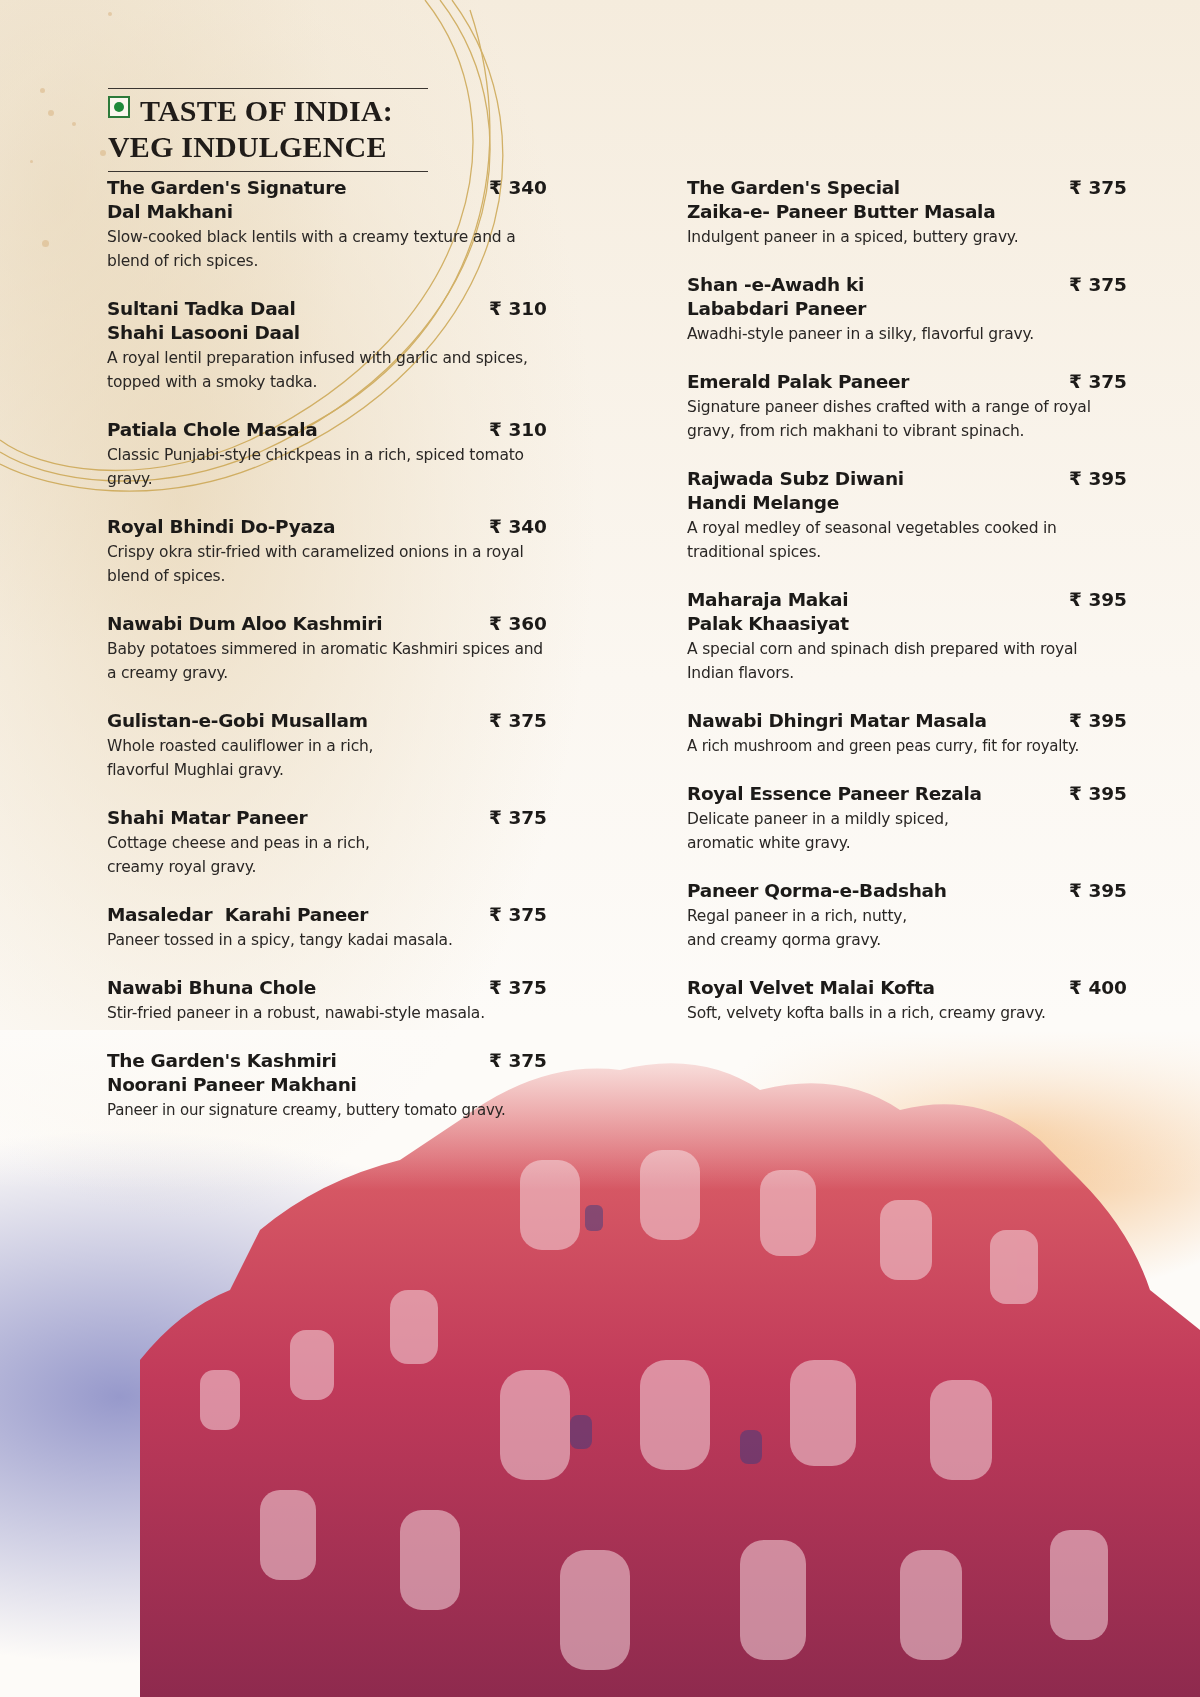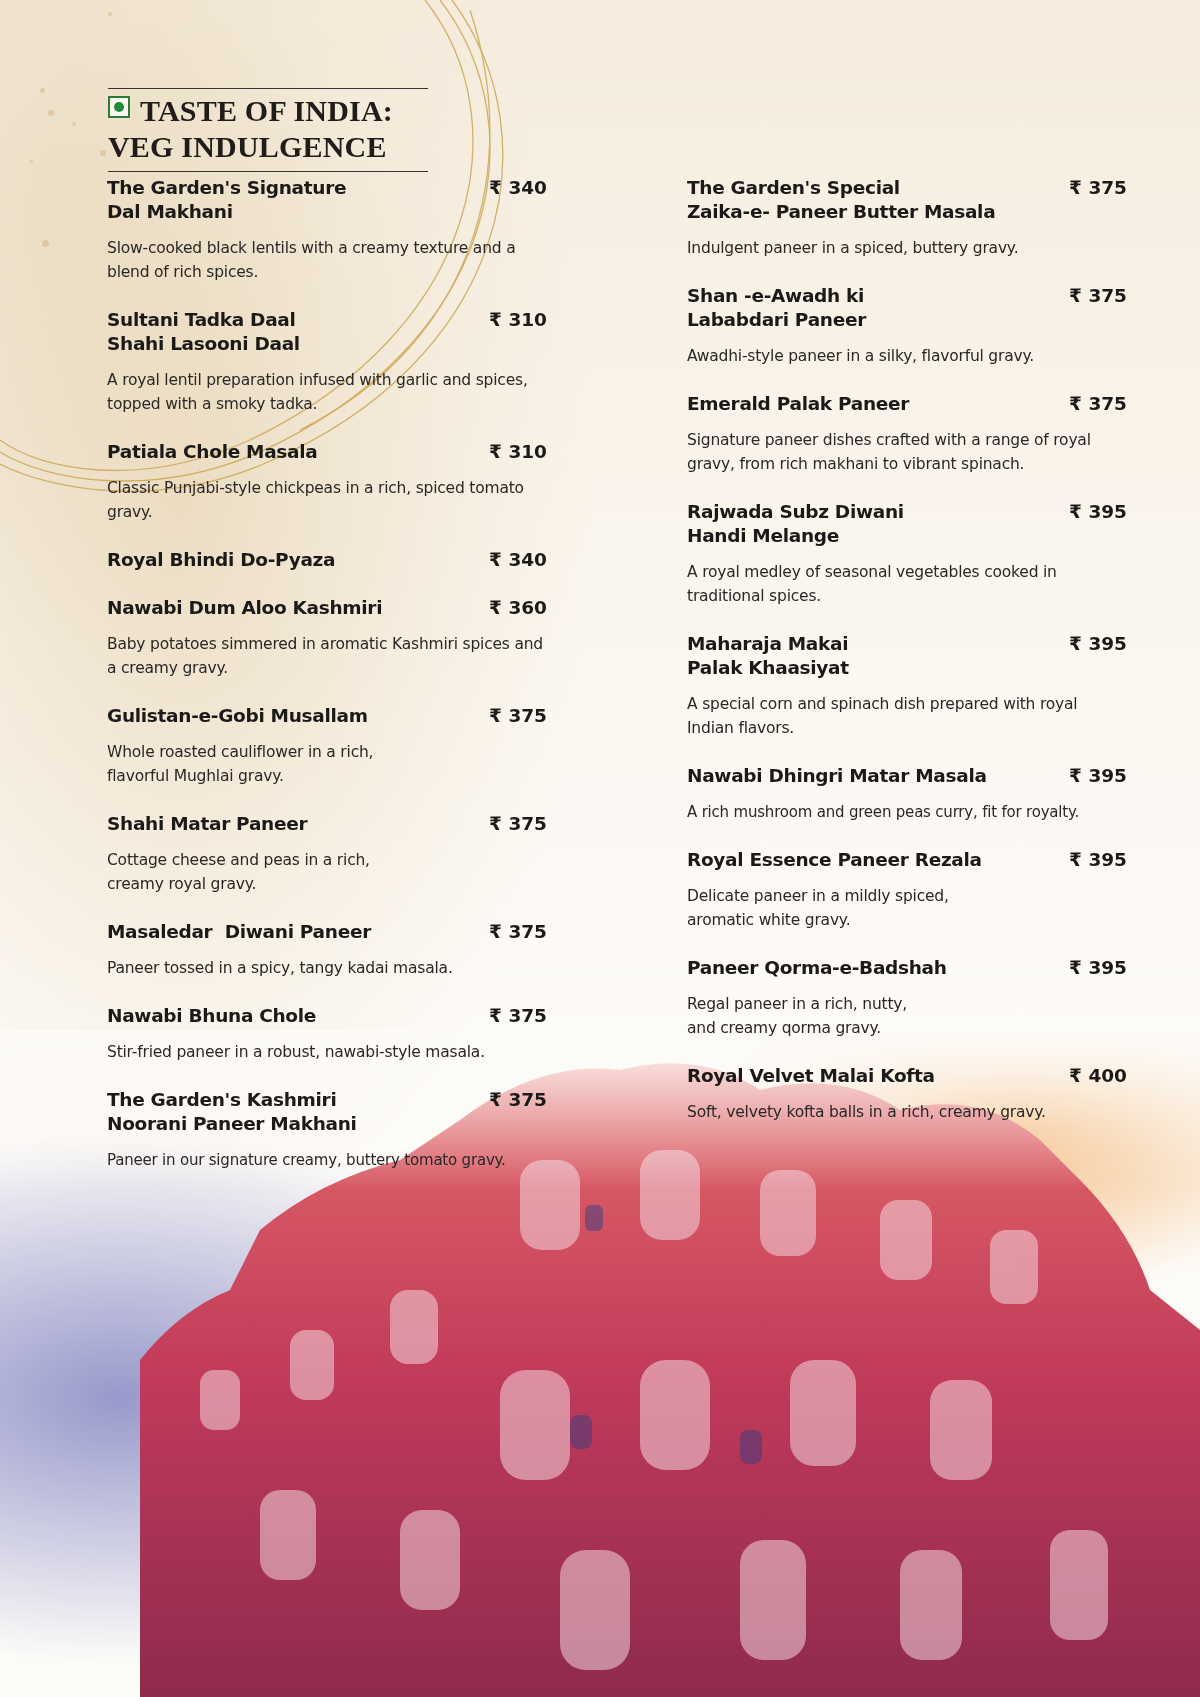--- a/index.html
+++ b/index.html
@@ -57,21 +57,21 @@
     letter-spacing: -0.3px; padding-right: 70px;
   }
   .item-name span { display: block; white-space: nowrap; }
   .item-price {
     position: absolute; right: 0; top: 0;
     font-family: "DejaVu Sans", sans-serif; font-weight: bold;
     font-size: 18.5px; line-height: 24px; color: #1c1a18; white-space: nowrap;
   }
   .item-desc {
     font-family: "DejaVu Sans", sans-serif; font-size: 15.5px;
-    line-height: 24px; color: #2a2725; margin-top: 12px;
+    line-height: 24px; color: #2a2725; margin-top: 1px;
     letter-spacing: -0.2px;
   }
 </style>
 </head>
 <body>
 
 <div class="bg"></div>
 
 <svg class="gold-arcs" viewBox="0 0 600 520">
   <g fill="none" stroke="#c9a24a" stroke-width="1.3" opacity="0.8">
@@ -172,20 +172,21 @@
         <span>Patiala Chole Masala</span>
       </div>
     <div class="item-price">₹ 310</div>
     <div class="item-desc">Classic Punjabi-style chickpeas in a rich, spiced tomato gravy.</div>
   </div>
   <div class="item">
     <div class="item-name">
         <span>Royal Bhindi Do-Pyaza</span>
       </div>
     <div class="item-price">₹ 340</div>
+    <div class="item-desc">Crispy okra stir-fried with caramelized onions in a royal blend of spices.</div>
   </div>
   <div class="item">
     <div class="item-name">
         <span>Nawabi Dum Aloo Kashmiri</span>
       </div>
     <div class="item-price">₹ 360</div>
     <div class="item-desc">Baby potatoes simmered in aromatic Kashmiri spices and a creamy gravy.</div>
   </div>
   <div class="item">
     <div class="item-name">
@@ -196,21 +197,21 @@
   </div>
   <div class="item">
     <div class="item-name">
         <span>Shahi Matar Paneer</span>
       </div>
     <div class="item-price">₹ 375</div>
     <div class="item-desc" style="padding-right:160px">Cottage cheese and peas in a rich, creamy royal gravy.</div>
   </div>
   <div class="item">
     <div class="item-name">
-        <span style="white-space:pre">Masaledar  Diwani Paneer</span>
+        <span style="white-space:pre">Masaledar  Karahi Paneer</span>
       </div>
     <div class="item-price">₹ 375</div>
     <div class="item-desc">Paneer tossed in a spicy, tangy kadai masala.</div>
   </div>
   <div class="item">
     <div class="item-name">
         <span>Nawabi Bhuna Chole</span>
       </div>
     <div class="item-price">₹ 375</div>
     <div class="item-desc">Stir-fried paneer in a robust, nawabi-style masala.</div>

